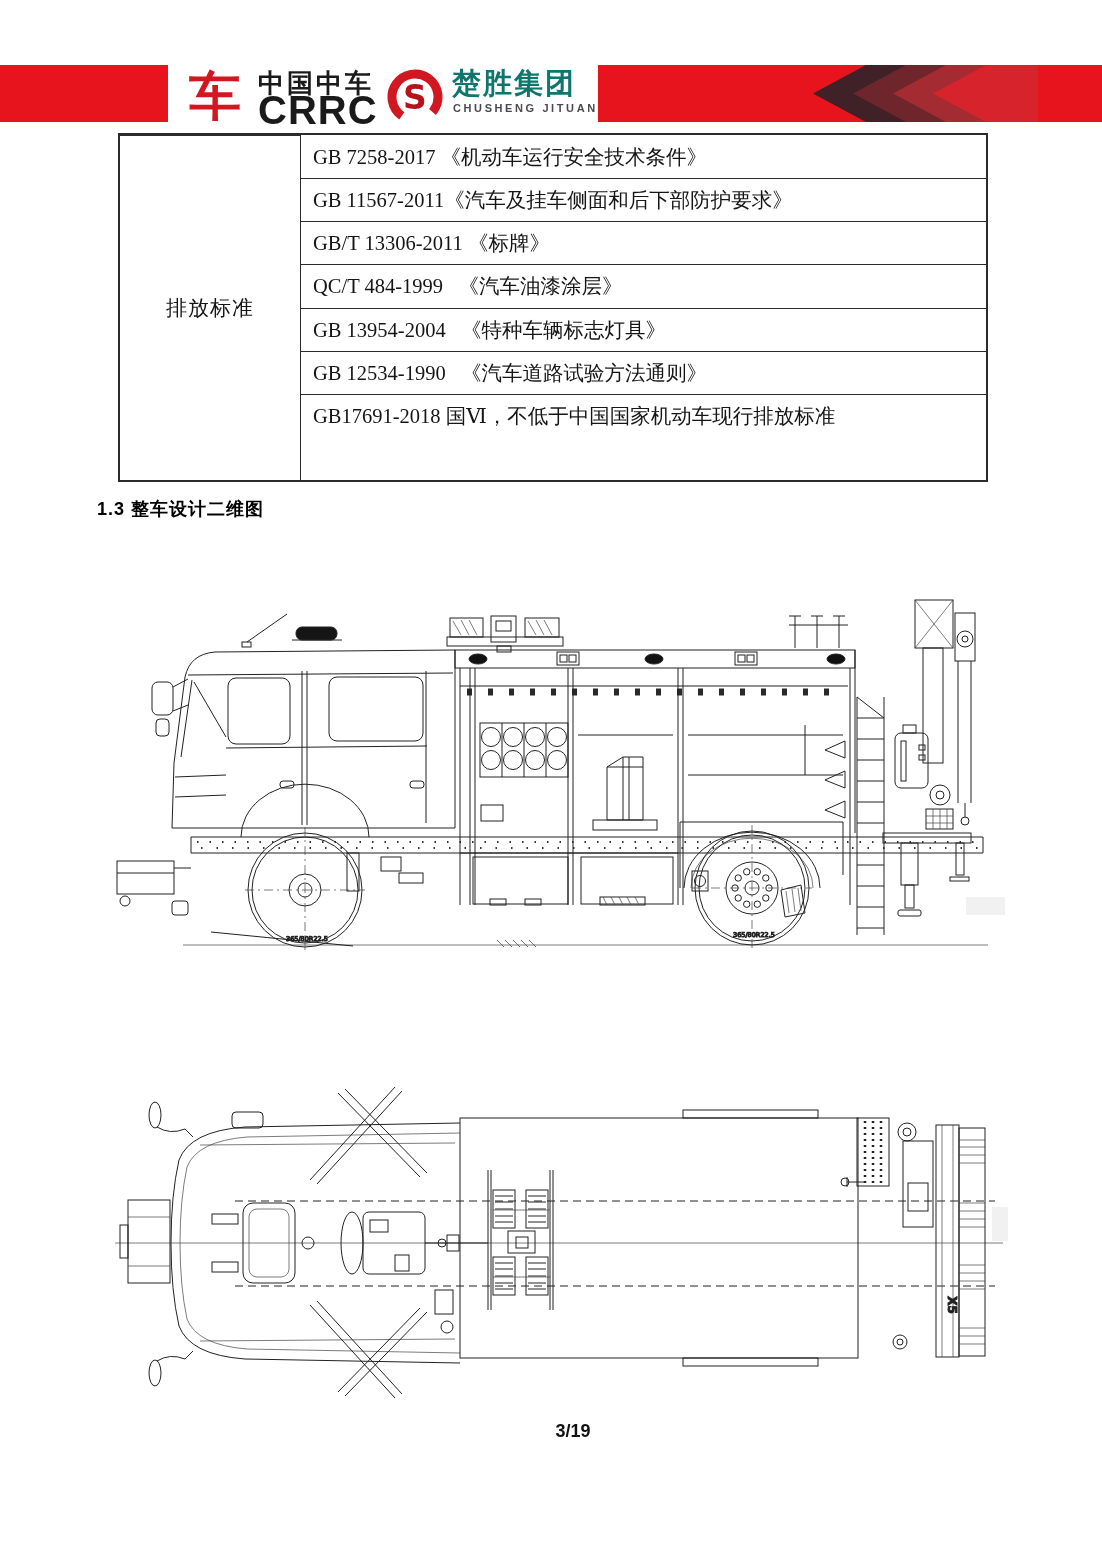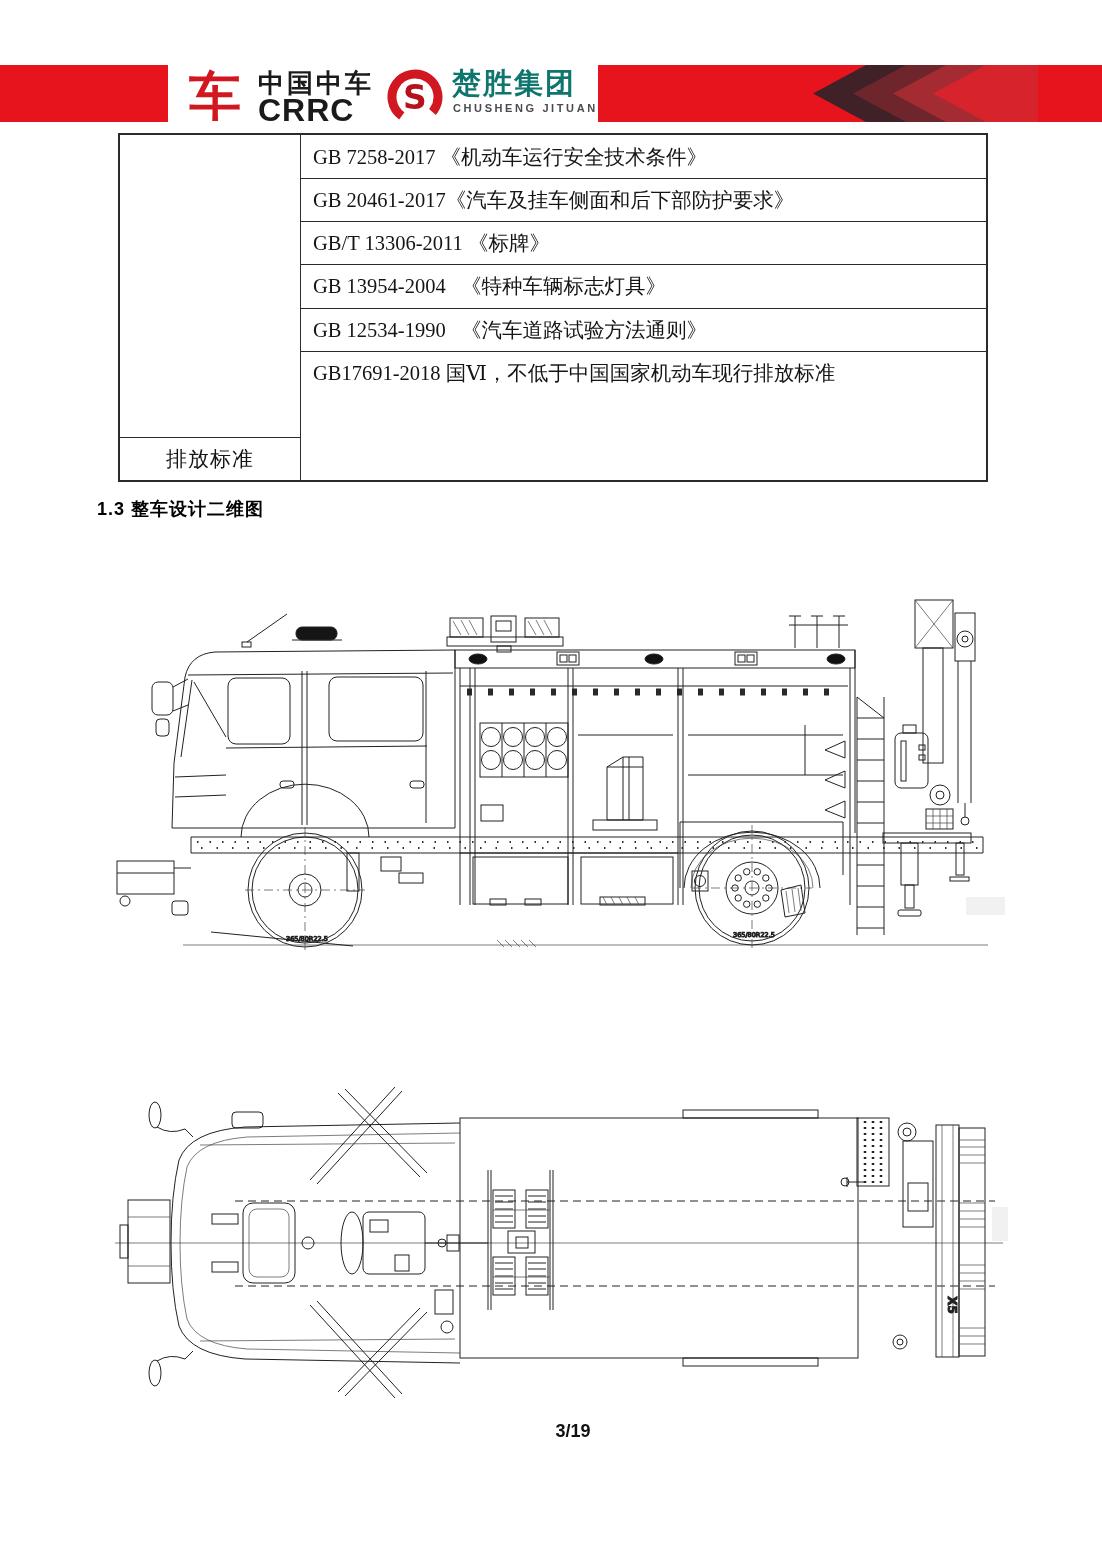--- a/index.html
+++ b/index.html
@@ -11,31 +11,31 @@
   .abs{position:absolute;}
 
   
   .red-bar-left{left:0;top:65px;width:168px;height:57px;background:#e8141d;}
   .red-bar-right{left:598px;top:65px;width:504px;height:57px;}
   .crrc-mark{left:184px;top:68px;width:62px;height:56px;color:#d11820;
     font-family:"Liberation Sans",sans-serif;font-weight:bold;font-size:52px;line-height:56px;text-align:center;}
   .crrc-zh{left:258px;top:69px;font-family:"Liberation Sans",sans-serif;font-weight:bold;
     font-size:26px;color:#1a1a1a;letter-spacing:3px;line-height:28px;text-align:center;}
   .crrc-en{left:258px;top:95px;font-family:"Liberation Sans",sans-serif;font-weight:900;
-    font-size:32px;color:#1a1a1a;letter-spacing:1px;line-height:30px;}
+    font-size:40px;color:#1a1a1a;letter-spacing:1px;line-height:30px;}
   .cs-logo{left:386px;top:68px;}
   .cs-zh{left:452px;top:66px;font-family:"Liberation Sans",sans-serif;font-weight:bold;
     font-size:29px;color:#0f766e;letter-spacing:2px;line-height:34px;}
   .cs-en{left:453px;top:102px;font-family:"Liberation Sans",sans-serif;font-weight:bold;
     font-size:11px;color:#4a4a50;letter-spacing:2.6px;}
 
   
   .std-table{left:118px;top:133px;width:870px;height:349px;border:2px solid #2b2b2b;
     display:flex;box-sizing:border-box;background:#fff;}
-  .tcol1{width:181px;border-right:1px solid #2b2b2b;display:flex;flex-direction:column;box-sizing:border-box;}
+  .tcol1{width:181px;border-right:1px solid #2b2b2b;display:flex;flex-direction:row;box-sizing:border-box;}
   .tcell-merged{height:302px;box-sizing:border-box;}
   .tcell-label{flex:1;border-top:1px solid #2b2b2b;box-sizing:border-box;
     display:flex;align-items:center;justify-content:center;
     font-size:21px;color:#151515;letter-spacing:1px;}
   .tcol2{flex:1;display:flex;flex-direction:column;}
   .trow{height:43.125px;box-sizing:border-box;border-top:1px solid #2b2b2b;
     padding-left:12px;display:flex;align-items:center;
     font-size:20.5px;color:#151515;white-space:pre;}
   .trow:first-child{border-top:none;}
 
@@ -78,22 +78,23 @@
 <div class="abs cs-zh">楚胜集团</div>
 <div class="abs cs-en">CHUSHENG JITUAN</div>
 
 <div class="abs std-table">
   <div class="tcol1">
     <div class="tcell-merged"></div>
     <div class="tcell-label">排放标准</div>
   </div>
   <div class="tcol2">
     <div class="trow">GB 7258-2017 《机动车运行安全技术条件》</div>
-    <div class="trow">GB 20461-2017《汽车及挂车侧面和后下部防护要求》</div>
+    <div class="trow">GB 11567-2011《汽车及挂车侧面和后下部防护要求》</div>
     <div class="trow">GB/T 13306-2011 《标牌》</div>
+    <div class="trow">QC/T 484-1999   《汽车油漆涂层》</div>
     <div class="trow">GB 13954-2004   《特种车辆标志灯具》</div>
     <div class="trow">GB 12534-1990   《汽车道路试验方法通则》</div>
     <div class="trow">GB17691-2018 国Ⅵ，不低于中国国家机动车现行排放标准</div>
   </div>
 </div>
 
 <div class="abs sec-title">1.3 整车设计二维图</div>
 
 <svg class="abs" style="left:95px;top:585px;" width="915" height="375" viewBox="0 0 915 375">
 

